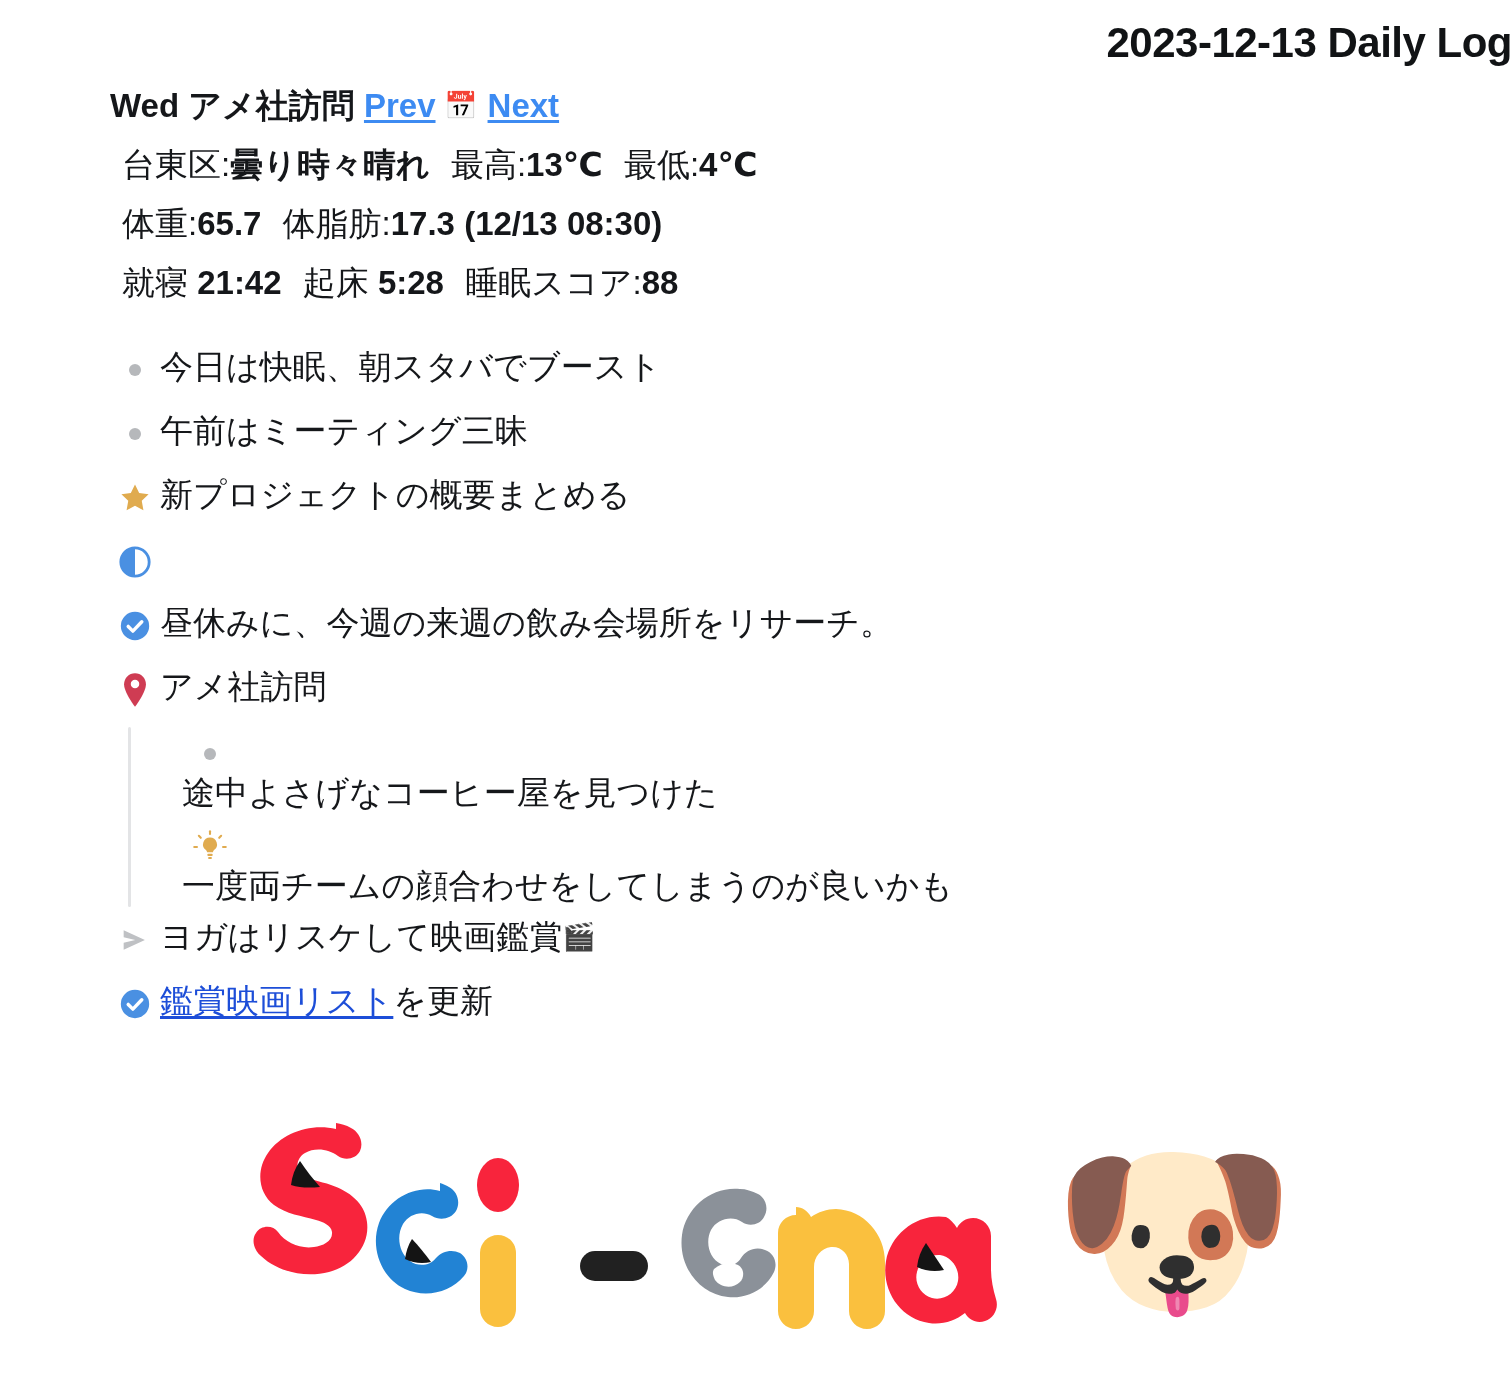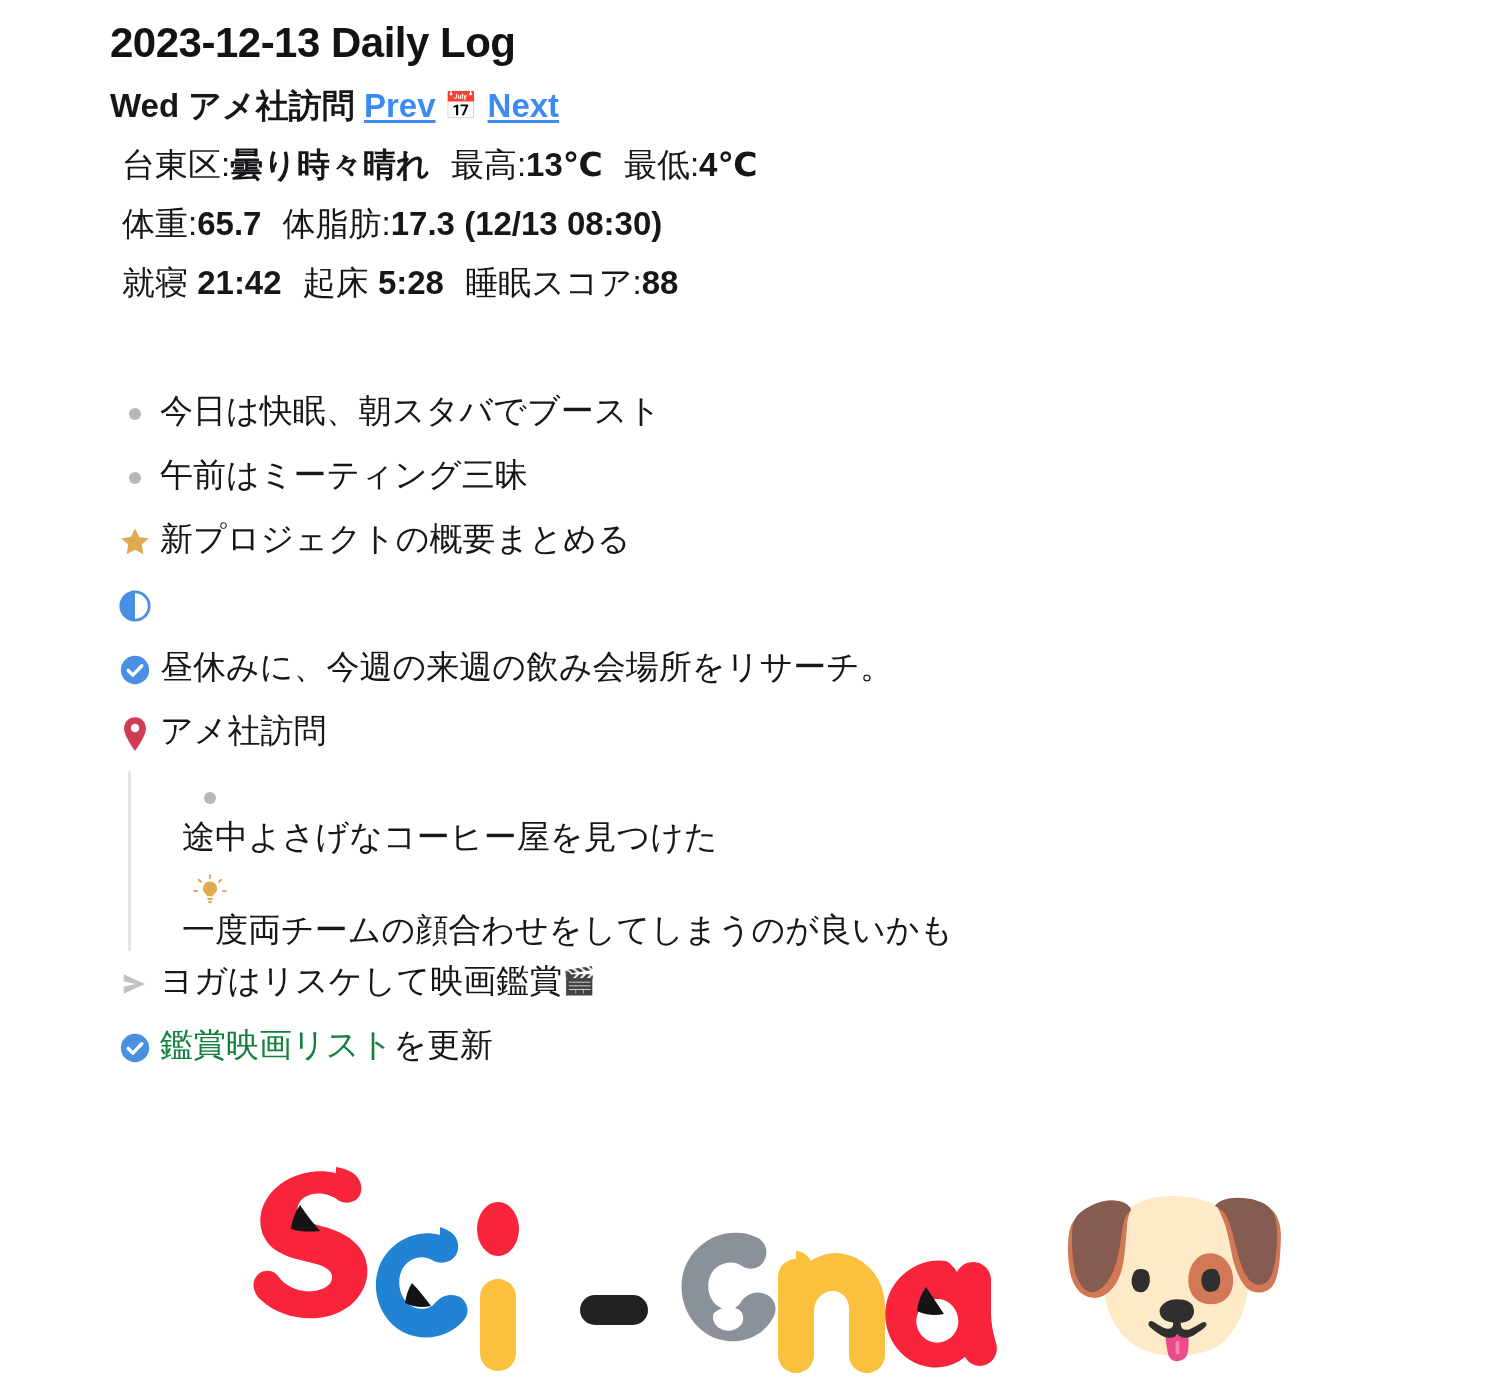--- a/index.html
+++ b/index.html
@@ -22,20 +22,21 @@
   }
 
   
   .doc-title {
     font-size: 42px;
     font-weight: bold;
     letter-spacing: -0.5px;
     line-height: 1.0;
     margin: 22px 0 0 0;
     color: #111315;
+    text-align: right;
   }
 
   .meta-line {
     font-size: 33px;
     line-height: 1.55;
     margin: 8px 0 0 0;
     color: #15171a;
     white-space: nowrap;
   }
   .meta-line.l1 { margin-top: 16px; }
@@ -50,21 +51,21 @@
     cursor: pointer;
   }
   .emoji {
     font-family: "DejaVu Sans", sans-serif;
     font-size: 0.82em;
     vertical-align: 2px;
   }
 
   
   .list {
-    margin-top: 76px;
+    margin-top: 32px;
   }
   .item {
     display: flex;
     align-items: flex-start;
     font-size: 33px;
     line-height: 1.16;
     min-height: 64px;
     padding: 6px 0;
   }
   .item .marker {
@@ -76,21 +77,22 @@
     padding-top: 4px;
     height: 42px;
   }
   .item .txt {
     flex: 1 1 auto;
     padding-top: 1px;
     color: #15171a;
     white-space: nowrap;
   }
   .item .txt .link {
-    color: #15803d;
+    color: #1d4ed8;
+    text-decoration: underline;
     text-underline-offset: 4px;
     cursor: pointer;
   }
 
   
   .dot {
     width: 12px; height: 12px;
     border-radius: 50%;
     background: #b6b8bb;
     display: block;

